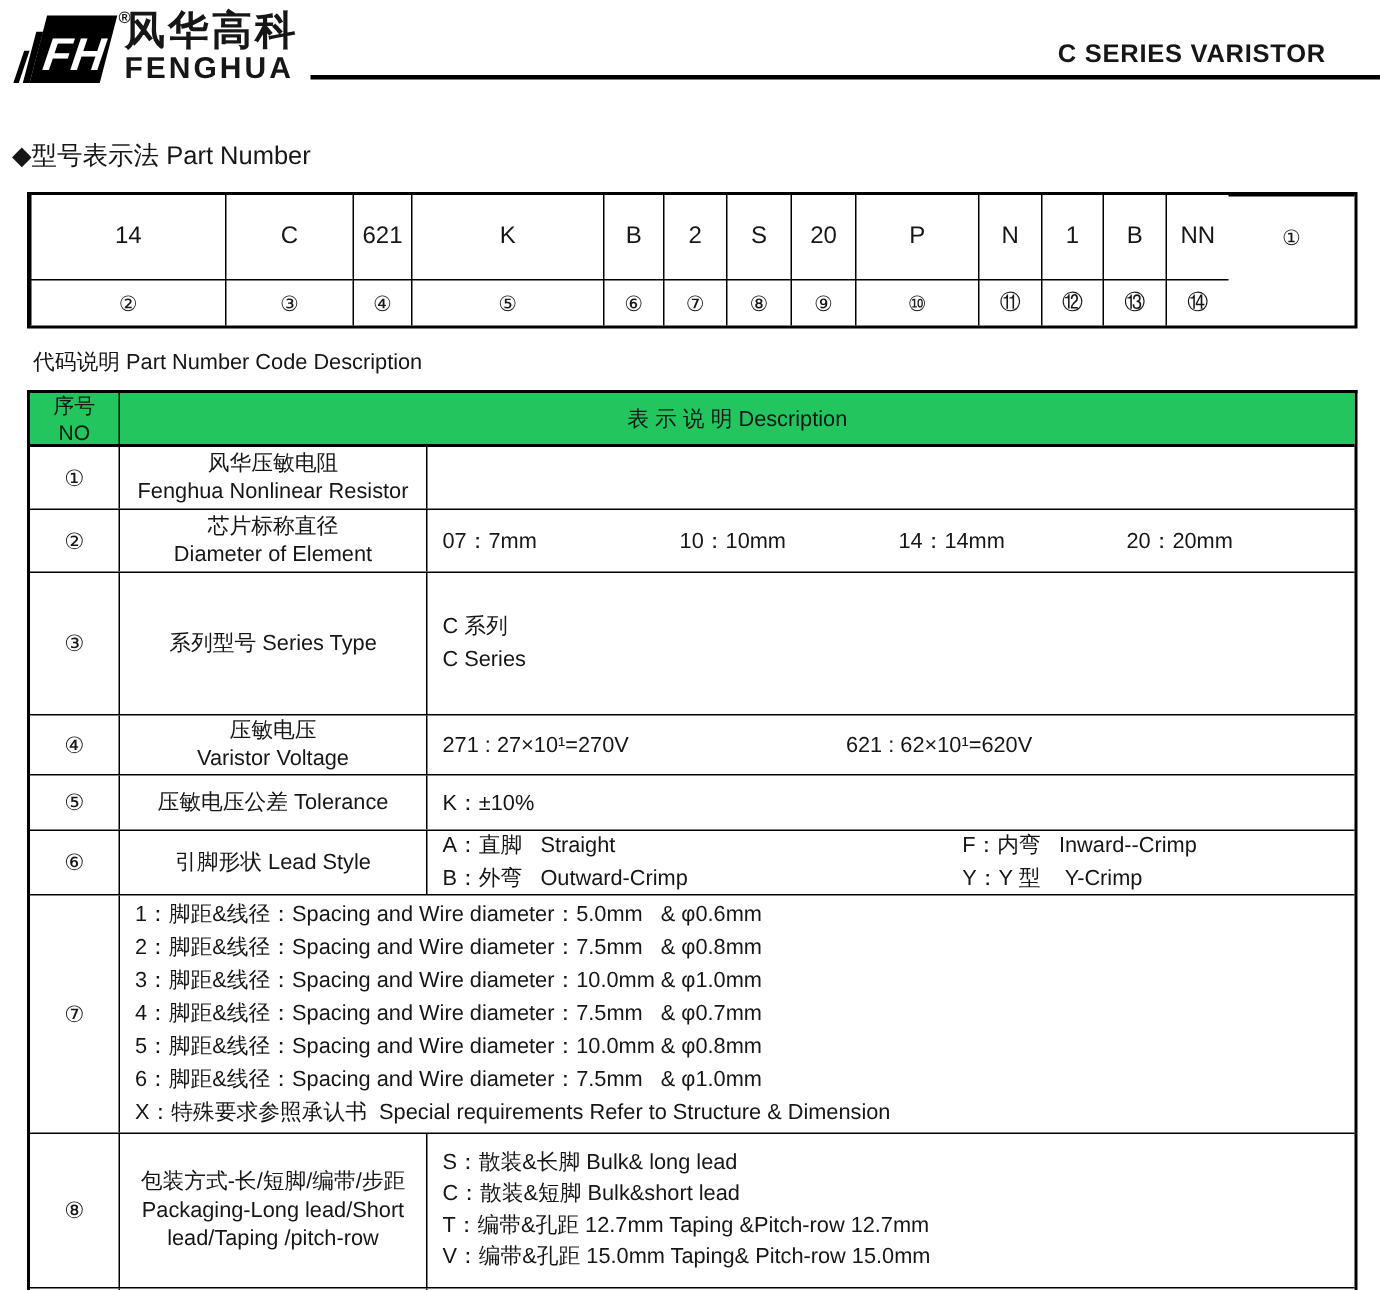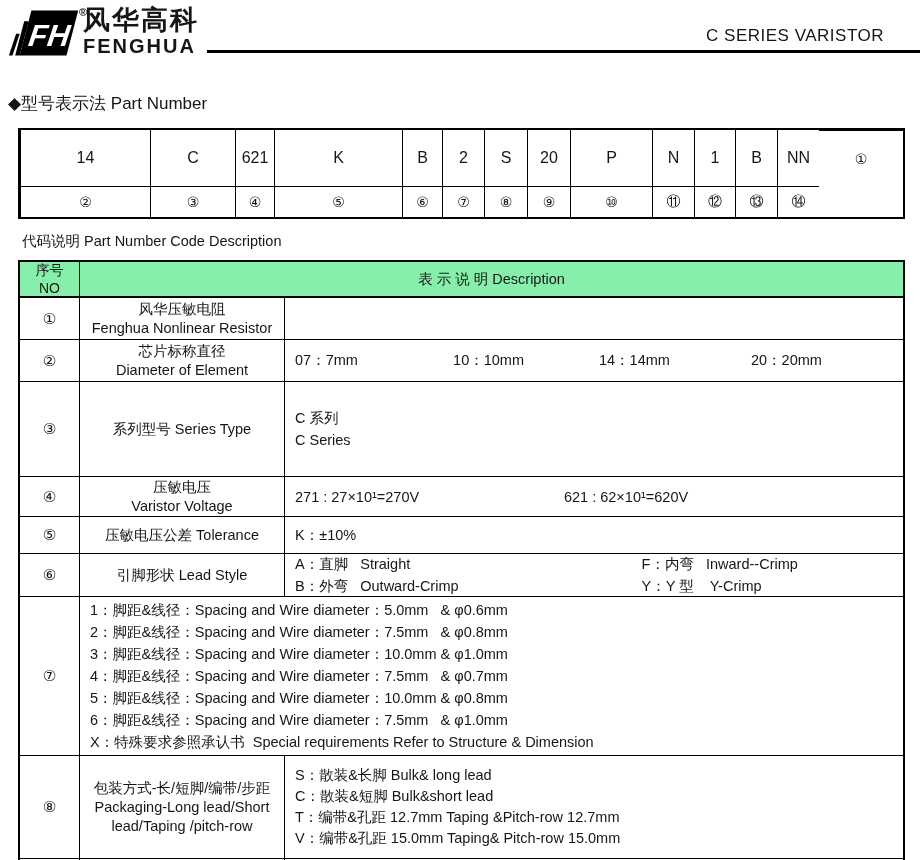--- a/index.html
+++ b/index.html
@@ -8,39 +8,39 @@
     font-family:"Liberation Sans","DejaVu Sans",sans-serif;color:#161616;
     -webkit-font-smoothing:antialiased;
   }
   
   .hdr{position:relative;height:62px;}
   .logo{position:absolute;left:8px;top:6px;}
   .regmark{position:absolute;left:79px;top:6px;font-size:11px;font-weight:700;}
   .brand{position:absolute;left:83px;top:7px;line-height:1;}
   .brand-cn{font-size:27px;font-weight:700;letter-spacing:2px;}
   .brand-en{font-size:20px;font-weight:700;letter-spacing:2px;margin-top:2px;}
-  .doc-title{position:absolute;right:36px;top:26px;font-size:17px;font-weight:400;letter-spacing:.5px;}
+  .doc-title{position:absolute;right:36px;top:26px;font-size:17px;font-weight:700;letter-spacing:.5px;}
   .rule{position:absolute;left:207px;right:0;top:50px;height:3px;background:#000;}
   
   .sec-title{margin:30px 0 0 8px;font-size:17px;}
   .code-title{margin:13px 0 0 22px;font-size:14.5px;}
   
   .pn-table{
     display:grid;margin:13px 0 0 18px;width:887px;box-sizing:border-box;
     grid-template-columns:130px 85px 39px 128px 40px 42px 43px 43px 82px 42px 41px 42px 42px 1fr;
     grid-template-rows:56px 31px;border:2px solid #000;
   }
   .pnc{display:flex;align-items:center;justify-content:center;border-left:1px solid #000;box-sizing:border-box;}
   .pnc.first{border-left:none;}
   .pn-val{font-size:16px;}
   .pn-num{border-top:1px solid #000;font-size:14px;}
   
   .code-table{margin:9px 0 0 18px;width:887px;box-sizing:border-box;border:2px solid #000;border-bottom:none;}
   .crow{display:flex;border-bottom:1px solid #000;box-sizing:border-box;}
-  .chead{height:36px;background:#86efac;border-bottom:2px solid #000;}
+  .chead{height:36px;background:#22c55e;border-bottom:2px solid #000;}
   .c-no{width:60px;flex:none;border-right:1px solid #000;display:flex;align-items:center;justify-content:center;box-sizing:border-box;font-size:15px;}
   .c-name{width:205px;flex:none;border-right:1px solid #000;display:flex;align-items:center;justify-content:center;text-align:center;box-sizing:border-box;font-size:14.5px;line-height:19px;white-space:pre-line;}
   .c-desc{flex:1;display:flex;flex-direction:column;justify-content:center;padding-left:10px;box-sizing:border-box;font-size:14.5px;}
   .hd-no{font-size:14px;line-height:18px;text-align:center;white-space:pre-line;}
   .hd-desc{justify-content:center;align-items:center;flex-direction:row;padding-left:0;font-size:14.5px;}
   .r1{height:42px}.r2{height:42px}.r3{height:95px}.r4{height:40px}
   .r5{height:37px}.r6{height:43px}.r7{height:159px}.r8{height:103px}
   .rpartial{height:10px;border-bottom:none;}
   .pre{white-space:pre;line-height:22px;}
   .pre21{white-space:pre;line-height:21px;}

